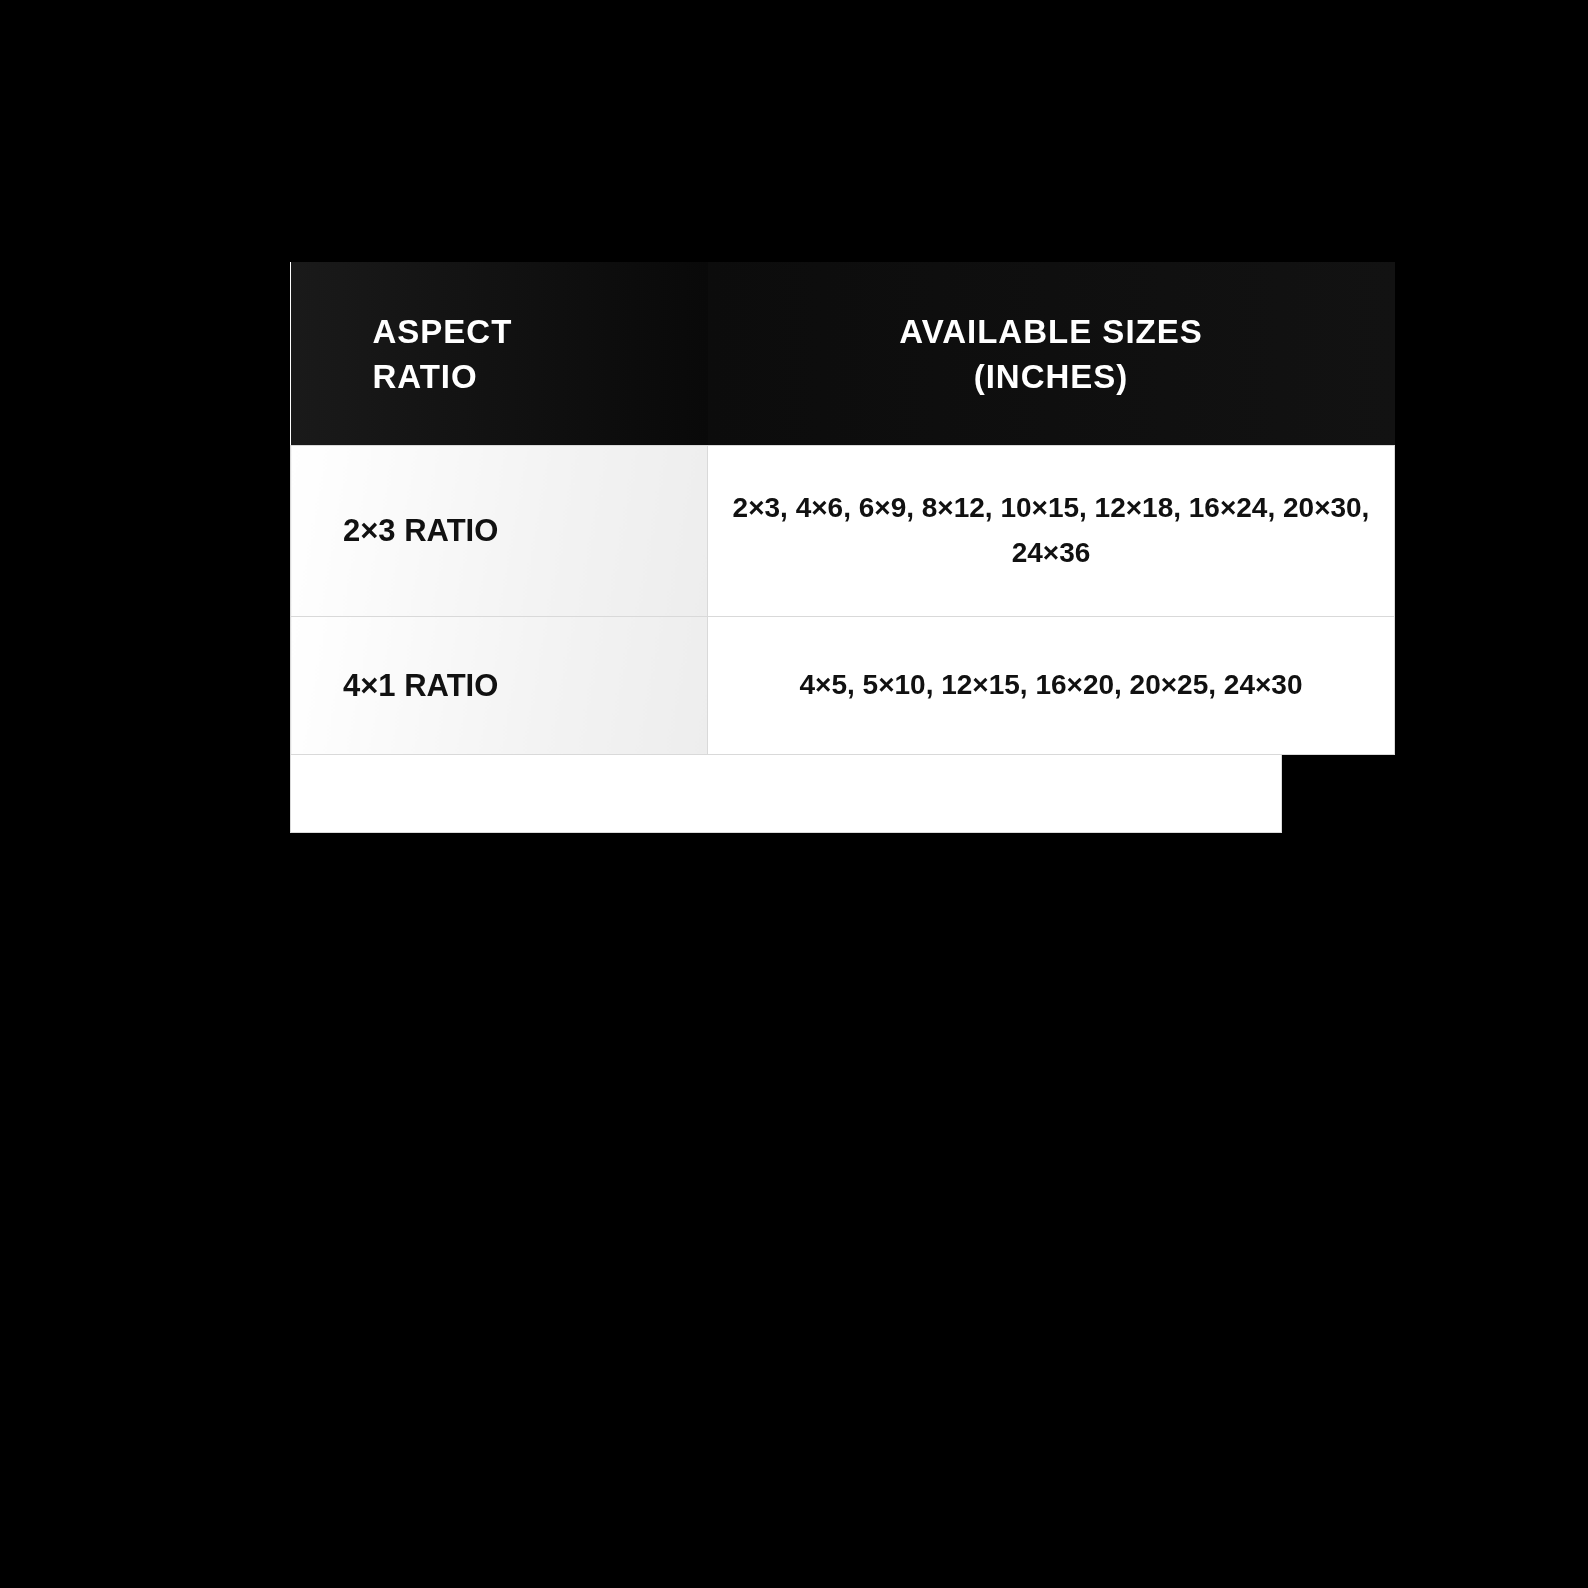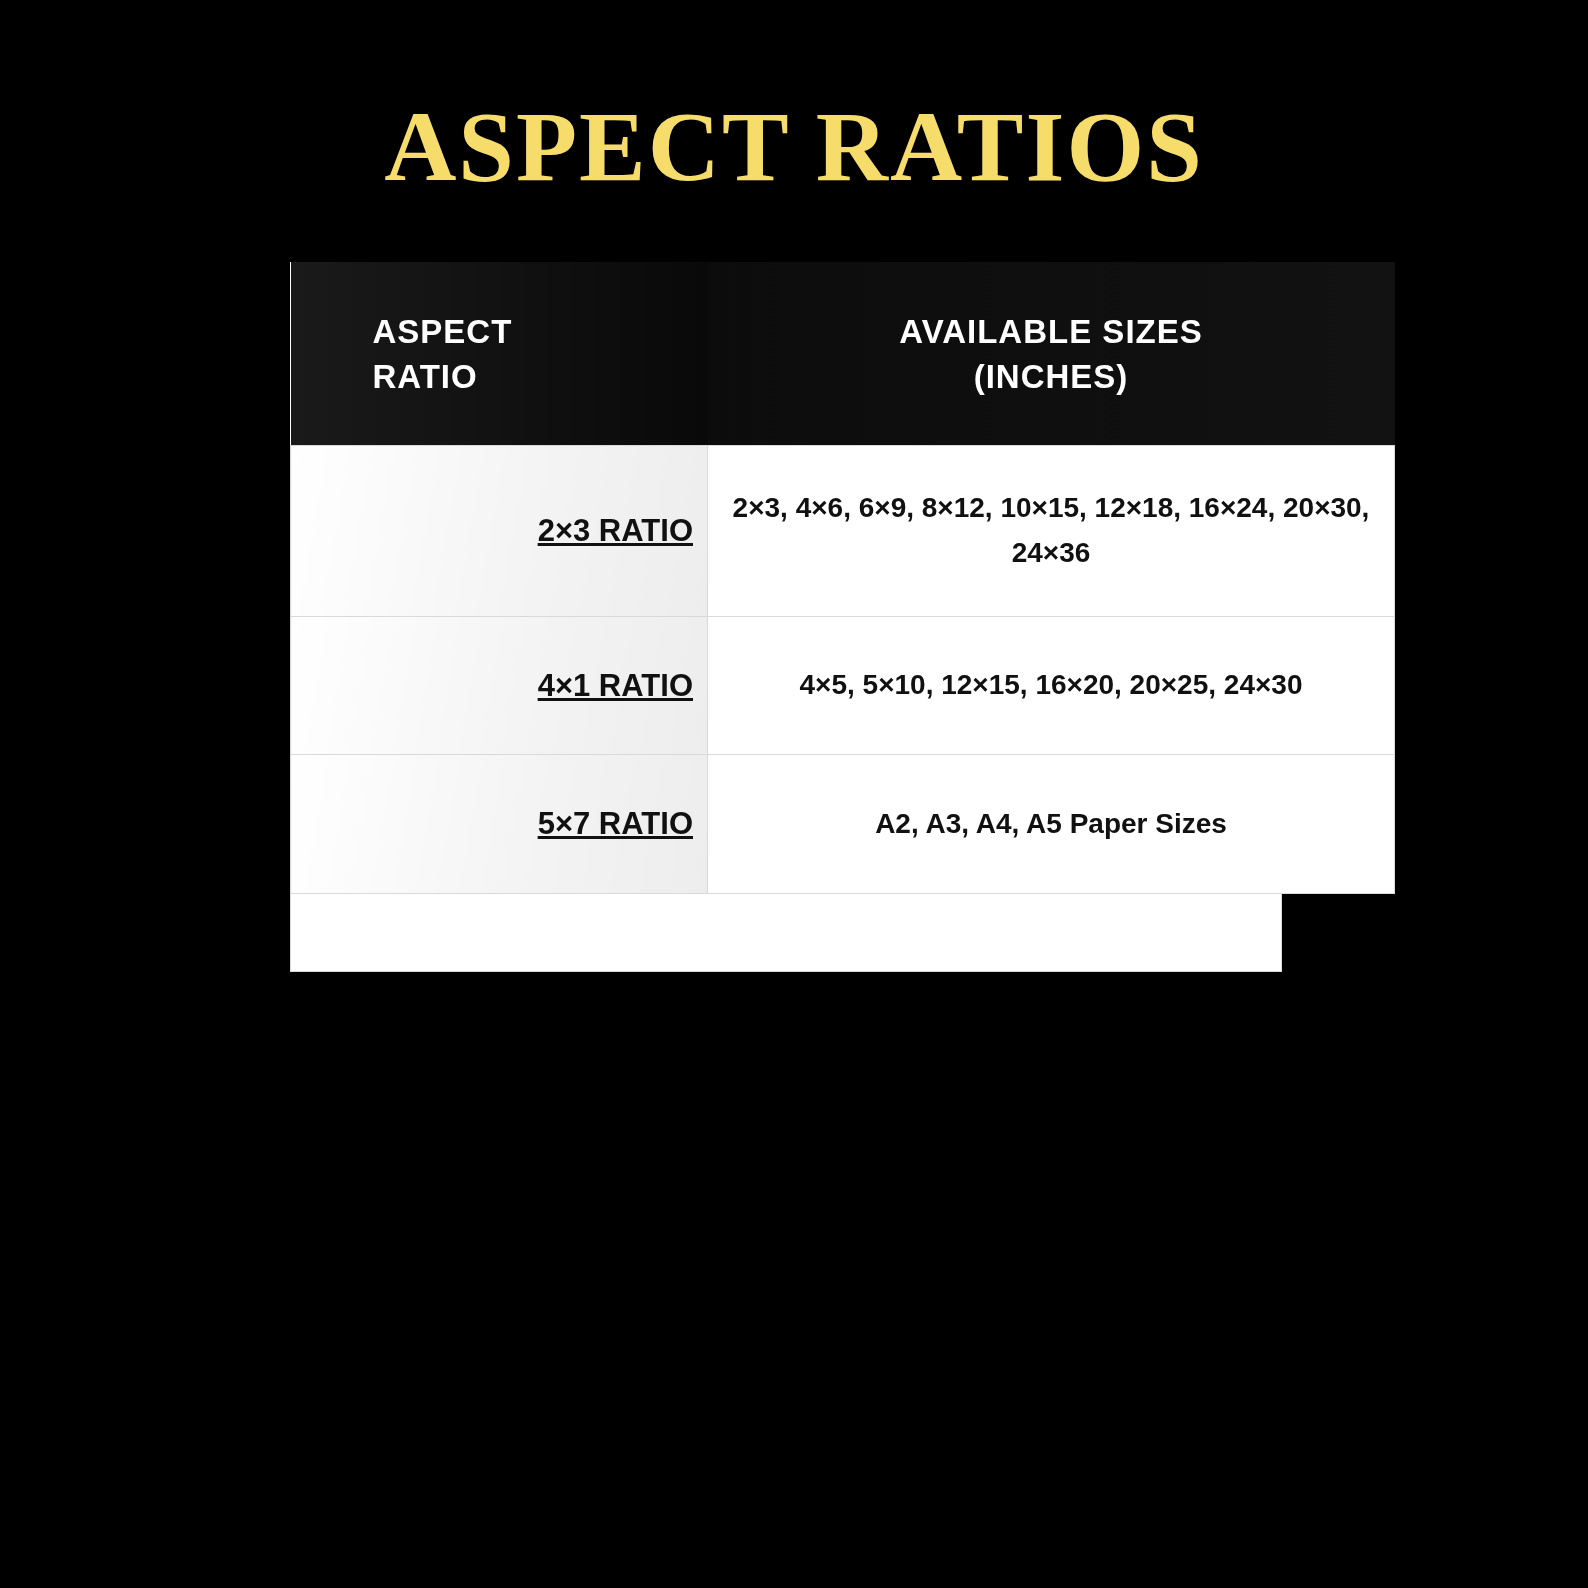--- a/index.html
+++ b/index.html
@@ -72,24 +72,23 @@
     border: 1px solid #d9d9d9;
     color: #111111;
     font-size: 30px;
     font-weight: bold;
     vertical-align: middle;
     line-height: 1.6;
   }
   td.ratio-cell {
     width: 325px;
     padding: 44px 14px 44px 52px;
-    text-align: right;
+    text-align: left;
     background: linear-gradient(100deg,#ffffff 0%,#f3f3f3 60%,#ededed 100%);
     font-size: 31px;
-    text-decoration: underline;
   }
   td.sizes-cell {
     width: 667px;
     padding: 40px 24px;
     text-align: center;
     background: #ffffff;
     font-size: 28px;
   }
   tbody tr:nth-child(4) td.sizes-cell,
   tbody tr:nth-child(5) td.sizes-cell {
@@ -102,21 +101,20 @@
     border-top: none;
     width: 992px;
     box-sizing: border-box;
   }
 </style>
 </head>
 <body>
 
 <div class="page">
 
-  <div class="title">ASPECT RATIOS</div>
 
   <div class="table-wrap">
     <table>
       <thead>
         <tr>
           <th class="col-ratio">
             <span>ASPECT</span><br>
             <span>RATIO</span>
           </th>
           <th class="col-sizes">
@@ -127,22 +125,18 @@
       </thead>
       <tbody>
         <tr>
           <td class="ratio-cell">2×3 RATIO</td>
           <td class="sizes-cell">2×3, 4×6, 6×9, 8×12, 10×15, 12×18, 16×24, 20×30, 24×36</td>
         </tr>
         <tr>
           <td class="ratio-cell">4×1 RATIO</td>
           <td class="sizes-cell">4×5, 5×10, 12×15, 16×20, 20×25, 24×30</td>
         </tr>
-        <tr>
-          <td class="ratio-cell">5×7 RATIO</td>
-          <td class="sizes-cell">A2, A3, A4, A5 Paper Sizes</td>
-        </tr>
       </tbody>
     </table>
     <div class="footer-strip"></div>
   </div>
 
 </div>
 
 </body></html>

